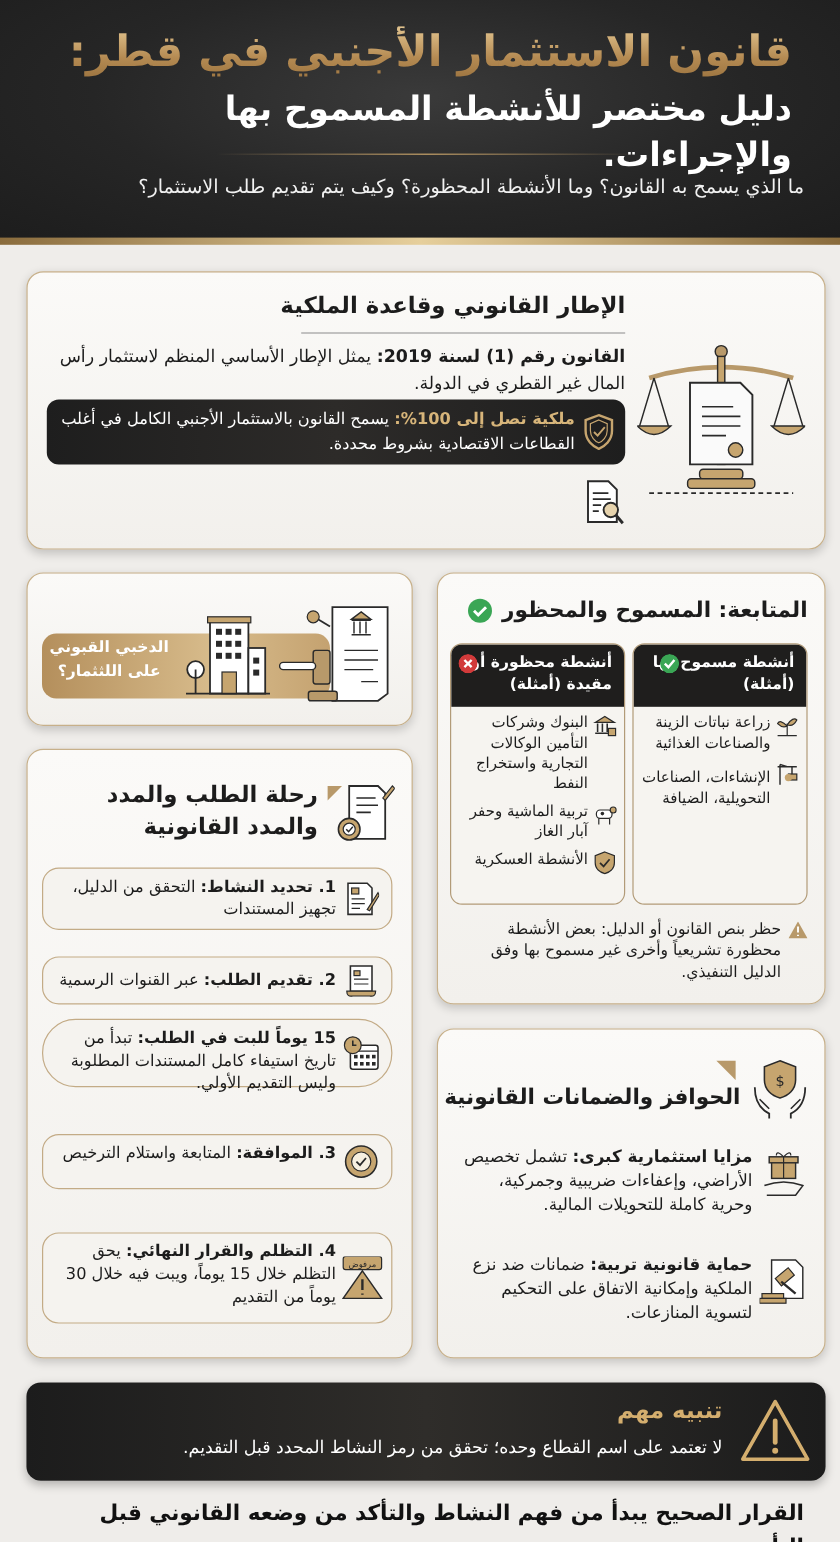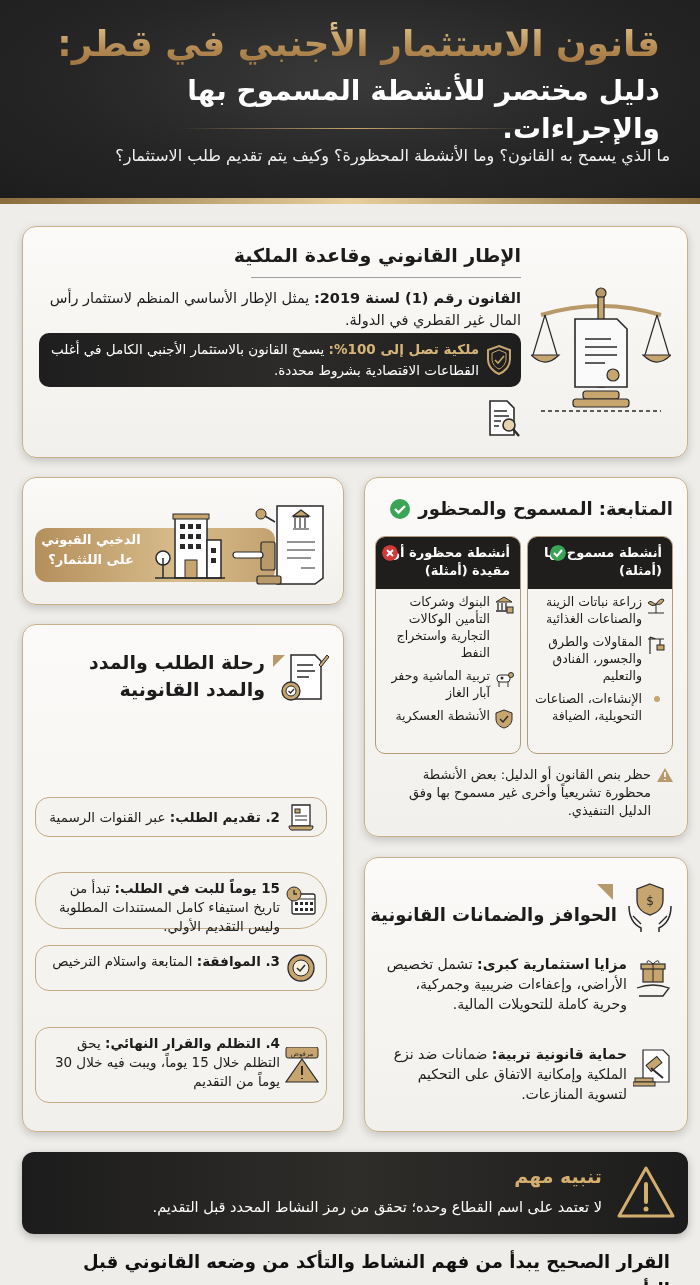--- a/index.html
+++ b/index.html
@@ -110,21 +110,21 @@
   .step {
     position: absolute; right: 16px; width: 292px;
     border: 1.2px solid #c3ab86; border-radius: 14px; background: #f5f3ef;
     font-size: 13.5px; line-height: 19px; text-align: right;
     padding: 6px 46px 6px 8px;
   }
   .step b { font-weight: bold; }
   .step .ic { position: absolute; right: 10px; top: 50%; transform: translateY(-50%); width: 30px; height: 30px; }
   #step-1 { top: 98px; height: 52px; }
   #step-2 { top: 172px; height: 40px; line-height: 26px; }
-  #step-15 { top: 247px; height: 57px; border-radius: 28px; }
+  #step-15 { top: 224px; height: 57px; border-radius: 28px; }
   #step-3 { top: 320px; height: 46px; }
   #step-4 { top: 402px; height: 76px; }
 
   
   #card-incentives { left: 364px; top: 857px; width: 324px; height: 275px; }
   .inc-title { position: absolute; right: 70px; top: 44px; font-size: 18px; font-weight: bold; line-height: 26px; }
   .inc-tri { position: absolute; right: 74px; top: 26px; width: 0; height: 0; border-top: 16px solid #b8996a; border-left: 16px solid transparent; }
   .inc-icon { position: absolute; right: 14px; top: 24px; width: 46px; height: 52px; }
   .inc-item { position: absolute; right: 60px; width: 250px; font-size: 14px; line-height: 20px; text-align: right; }
   .inc-item b { font-weight: bold; }
@@ -250,21 +250,20 @@
           <path d="M10 18 V8 M10 10 Q4 4 2 8 Q6 12 10 10 M10 9 Q15 2 18 5 Q15 11 10 9" fill="#c6a56f" stroke="#2a2a2a" stroke-width="1"></path>
           <path d="M2 18 H18" stroke="#2a2a2a"></path>
         </svg>
       <span>زراعة نباتات الزينة والصناعات الغذائية</span>
     </div>
     <div class="col-item">
       <svg class="ic" viewBox="0 0 20 20">
           <path d="M4 19 V2 M2 4 H18 M4 2 L10 4 M14 4 V10" stroke="#2a2a2a" stroke-width="1.2" fill="none"></path>
           <rect x="11" y="10" width="7" height="5" fill="#c6a56f" stroke="#2a2a2a"></rect>
         </svg>
-      <span>المقاولات والطرق والجسور، الفنادق والتعليم</span>
     </div>
     <div class="col-item">
       <span class="bullet-dot"></span>
       <span>الإنشاءات، الصناعات التحويلية، الضيافة</span>
     </div>
   </div>
 
   <div class="col col-banned">
     <div class="col-head">
       <span>أنشطة محظورة أو مقيدة (أمثلة)</span>
@@ -313,20 +312,29 @@
     <path d="M12 4 H36 L42 10 V48 H12 Z" fill="#fff" stroke="#2a2a2a" stroke-width="1.5"></path>
     <path d="M18 14 H34 M18 20 H36 M18 26 H30" stroke="#2a2a2a" stroke-width="1.3"></path>
     <path d="M40 14 L48 4 L50 6 L42 16 Z" fill="#c6a56f" stroke="#2a2a2a"></path>
     <circle cx="12" cy="40" r="9" fill="#c6a56f" stroke="#2a2a2a" stroke-width="1.3"></circle>
     <circle cx="12" cy="40" r="5" fill="#fff" stroke="#2a2a2a"></circle>
     <path d="M9.5 40 L11.5 42 L15 38" fill="none" stroke="#2a2a2a" stroke-width="1.2"></path>
   </svg>
   <div class="journey-tri"></div>
   <div class="journey-title">رحلة الطلب والمدد والمدد القانونية</div>
 
+  <div class="step" id="step-1">
+    <svg class="ic" viewBox="0 0 30 30">
+        <path d="M4 2 H20 L24 6 V28 H4 Z" fill="#fff" stroke="#2a2a2a" stroke-width="1.3"></path>
+        <rect x="7" y="6" width="6" height="5" fill="#c6a56f" stroke="#2a2a2a"></rect>
+        <path d="M7 15 H18 M7 19 H18 M7 23 H14" stroke="#2a2a2a"></path>
+        <path d="M20 24 L29 10 L30 12 L22 25 Z" fill="#c6a56f" stroke="#2a2a2a"></path>
+      </svg>
+    <b>1. تحديد النشاط:</b><span> التحقق من الدليل، تجهيز المستندات</span>
+  </div>
   <div class="step" id="step-2">
     <svg class="ic" viewBox="0 0 30 30">
         <path d="M6 3 H24 V24 H6 Z" fill="#fff" stroke="#2a2a2a" stroke-width="1.3"></path>
         <rect x="9" y="7" width="5" height="4" fill="#c6a56f" stroke="#2a2a2a"></rect>
         <path d="M9 14 H21 M9 18 H21" stroke="#2a2a2a"></path>
         <path d="M3 24 H27 Q27 29 22 28 H8 Q3 29 3 24 Z" fill="#c6a56f" stroke="#2a2a2a"></path>
       </svg>
     <b>2. تقديم الطلب:</b><span> عبر القنوات الرسمية</span>
   </div>
   <div class="step" id="step-15">

